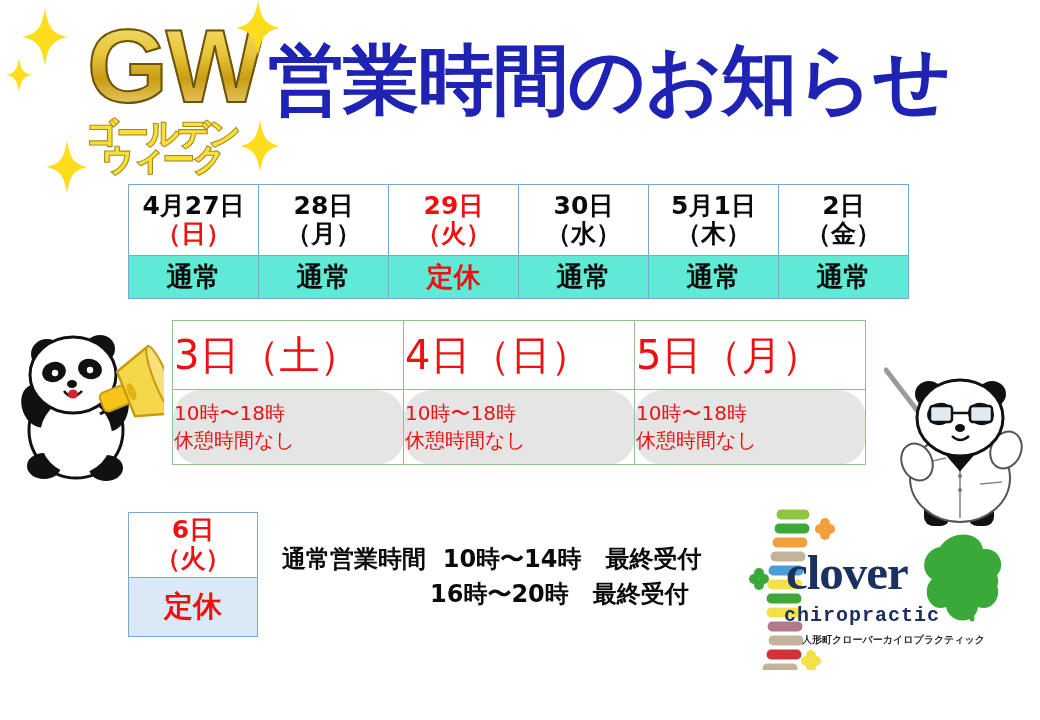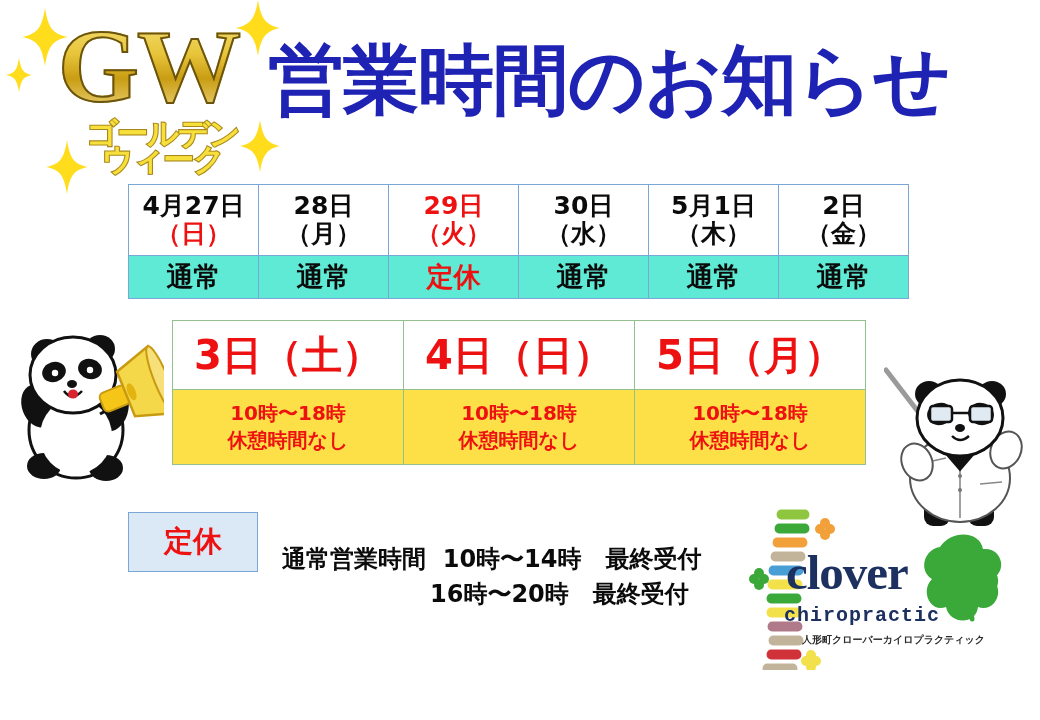--- a/index.html
+++ b/index.html
@@ -7,23 +7,23 @@
     width:1040px;height:720px;
     background:#ffffff;
     font-family:"Liberation Sans","DejaVu Sans",sans-serif;
     overflow:hidden;position:relative;
   }
   .poster{position:relative;width:1040px;height:720px;}
 
   
   .gw-logo{position:absolute;left:40px;top:8px;width:240px;height:175px;}
   .gw-main{
-    position:absolute;left:18px;top:6px;width:210px;
-    text-align:left;
-    font-family:Liberation Serif, serif;
+    position:absolute;left:12px;top:6px;width:210px;
+    text-align:right;
+    font-family:Liberation Sans, sans-serif;
     font-weight:bold;font-size:104px;line-height:1;
     background:linear-gradient(180deg,#f5e27a 0%,#e8c53a 38%,#c99d14 62%,#f2dd86 100%);
     -webkit-background-clip:text;background-clip:text;color:transparent;
     -webkit-text-stroke:2px #6b5410;
     letter-spacing:-2px;
   }
   .gw-sub1,.gw-sub2{
     position:absolute;text-align:center;width:210px;left:18px;
     font-family:"DejaVu Sans","Liberation Sans",sans-serif;
     font-weight:bold;line-height:1;
@@ -50,24 +50,24 @@
     border:1.5px solid #7ba7d7;text-align:center;vertical-align:middle;
     font-family:"DejaVu Sans","Liberation Sans",sans-serif;font-weight:bold;
   }
   .tbl1 .r1 td{height:68px;background:#ffffff;font-size:25px;line-height:1.12;}
   .tbl1 .r2 td{height:40px;background:#5eead4;font-size:27px;}
   .red{color:#ee1111;}
   .blk{color:#0b0b0b;}
 
   
   .tbl2{position:absolute;left:172px;top:320px;width:694px;border-collapse:collapse;table-layout:fixed;}
-  .tbl2 td{border:1.5px solid #93c08f;text-align:center;vertical-align:middle;
-    font-family:"DejaVu Sans","Liberation Sans",sans-serif;font-weight:bold;color:#ee1111;}
+  .tbl2 td{border:1.5px solid #93c08f;text-align:left;vertical-align:middle;
+    font-family:"DejaVu Sans","Liberation Sans",sans-serif;font-weight:normal;color:#ee1111;}
   .tbl2 .r1 td{height:66px;background:#ffffff;font-size:40px;}
-  .tbl2 .r2 td{height:72px;background:#fde047;font-size:20px;line-height:1.35;}
+  .tbl2 .r2 td{height:72px;background:#e5e5e5;font-size:20px;line-height:1.35;border-radius:28px;}
 
   
   .tbl3{position:absolute;left:128px;top:512px;width:130px;border-collapse:collapse;table-layout:fixed;}
   .tbl3 td{border:1.5px solid #7ba7d7;text-align:center;vertical-align:middle;
     font-family:"DejaVu Sans","Liberation Sans",sans-serif;font-weight:bold;color:#ee1111;}
   .tbl3 .r1 td{height:62px;background:#ffffff;font-size:25px;line-height:1.15;}
   .tbl3 .r2 td{height:56px;background:#dbe8f6;font-size:29px;}
 
   
   .hours{position:absolute;left:282px;top:542px;
@@ -187,20 +187,26 @@
       <td>
         <span>10時〜18時</span><br>
         <span>休憩時間なし</span>
       </td>
     </tr>
   </tbody>
     </table>
 
   <table class="tbl3">
     <tbody>
+        <tr class="r1">
+      <td>
+        <span>6日</span><br>
+        <span>（火）</span>
+      </td>
+    </tr>
     <tr class="r2">
       <td>定休</td>
     </tr>
   </tbody>
     </table>
 
   <div class="hours">
     <span><span>通常営業時間</span>&nbsp;&nbsp;<span>10時〜14時　最終受付</span></span>
     <span class="l2">16時〜20時　最終受付</span>
   </div>

